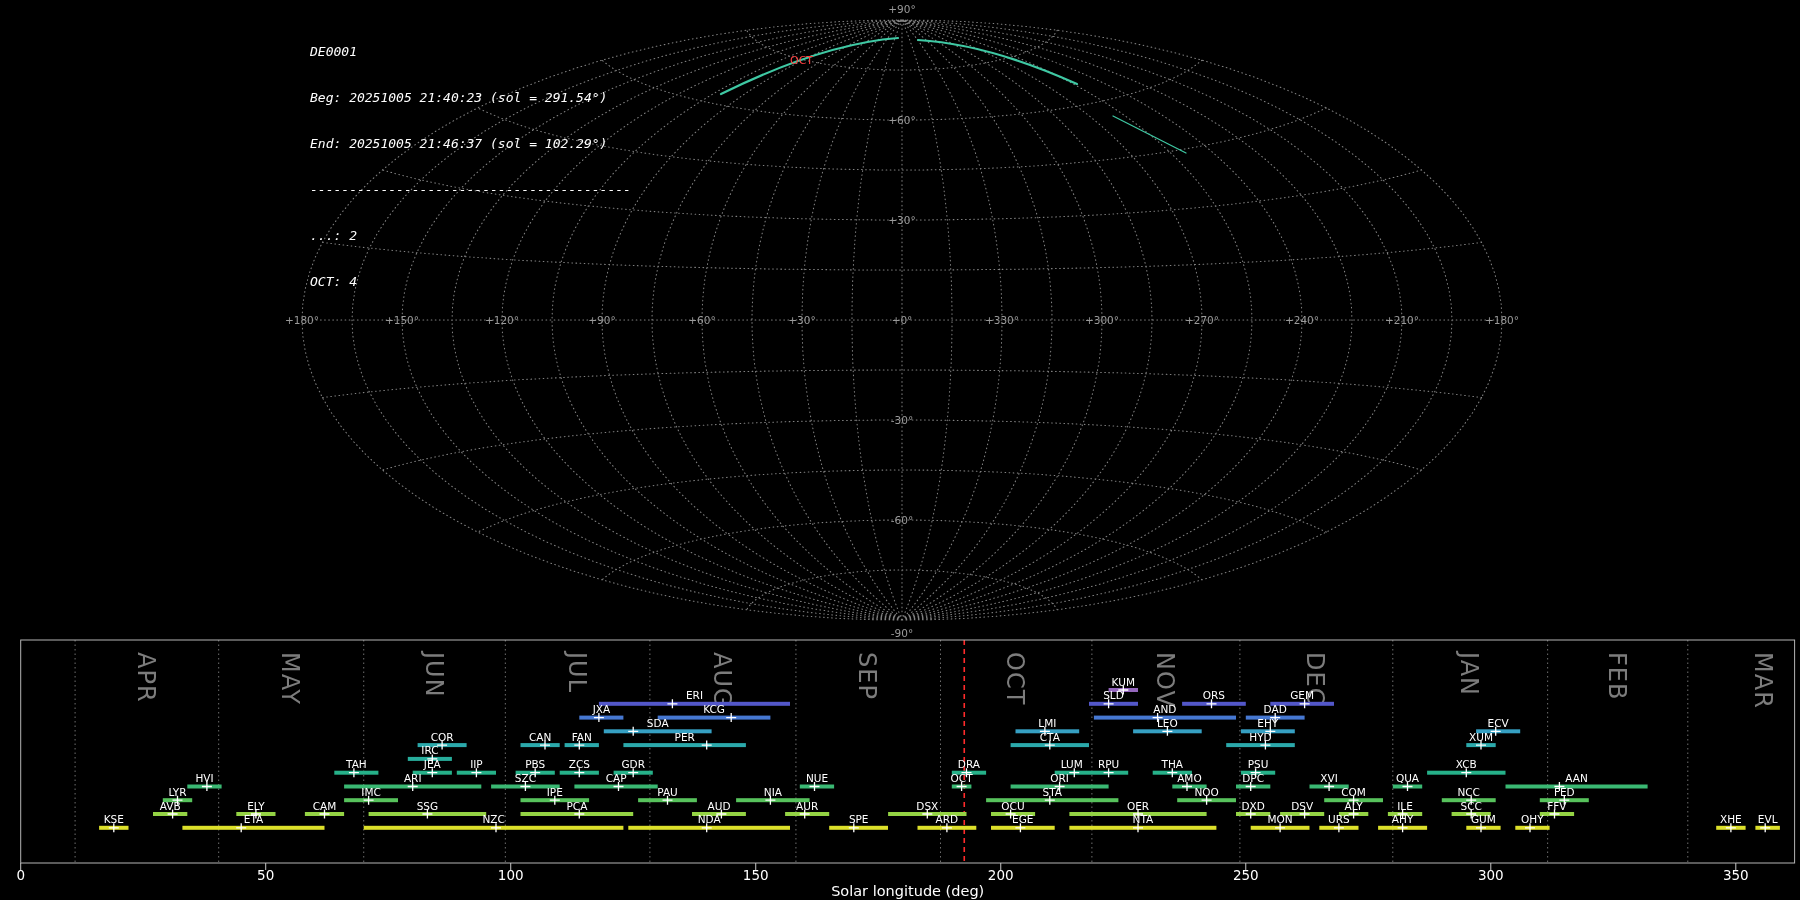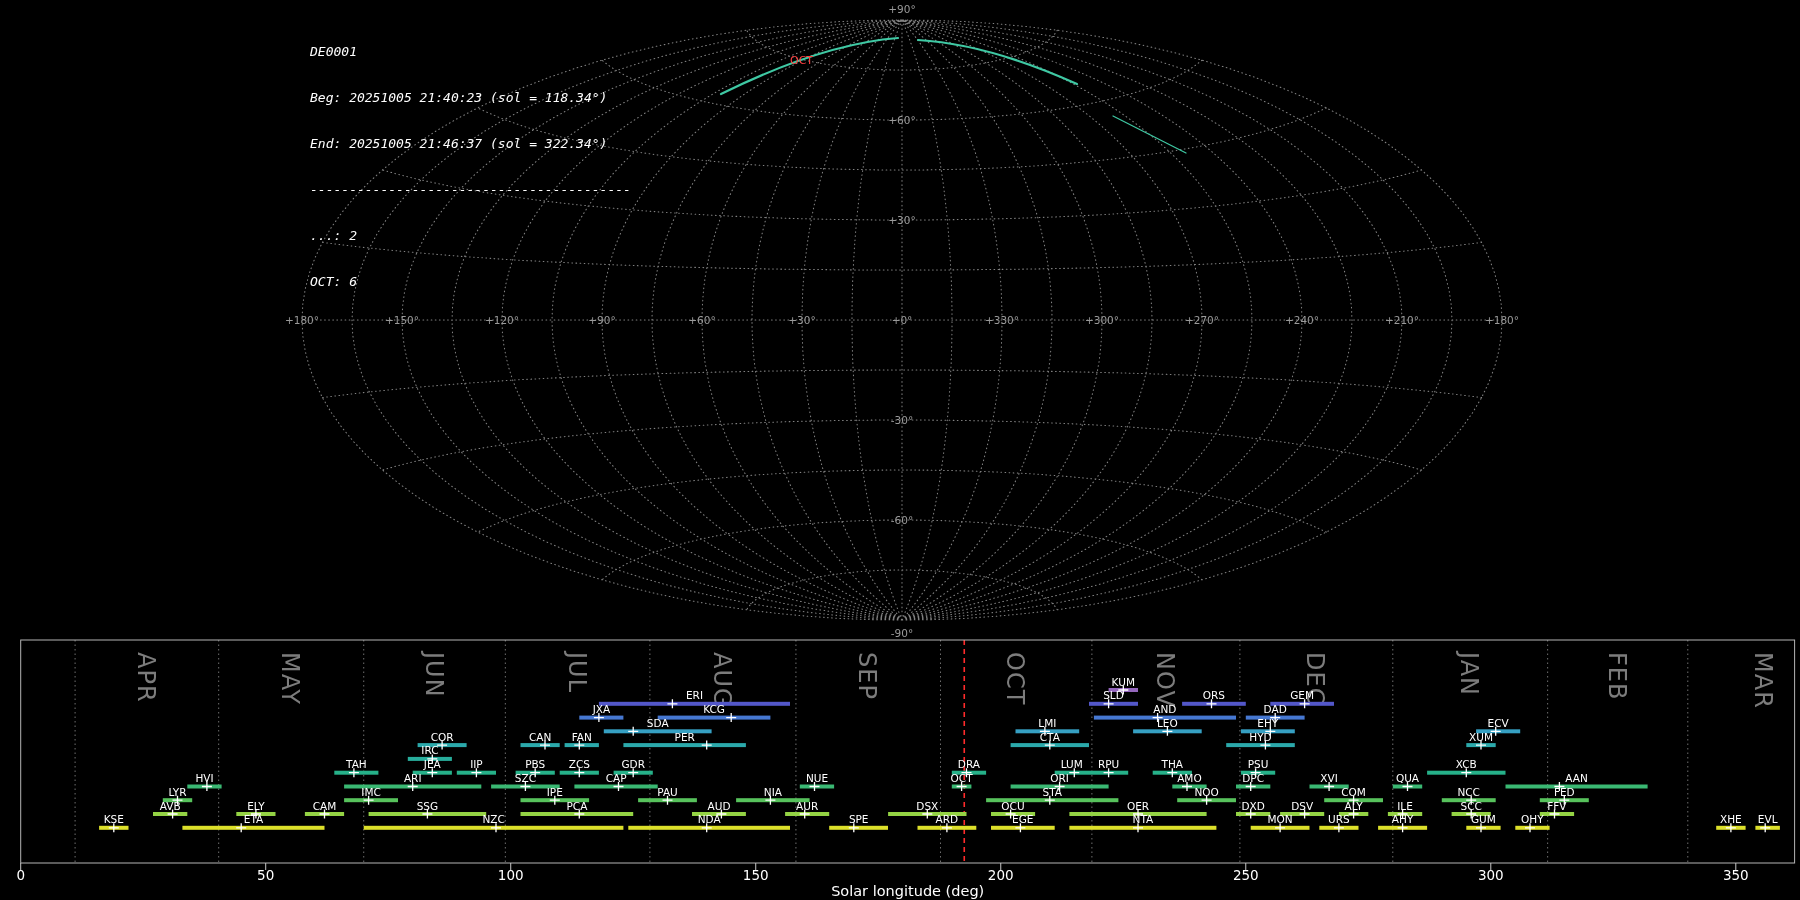--- a/index.html
+++ b/index.html
@@ -343,19 +343,19 @@
         <text x="1245.7749999999999" y="880" text-anchor="middle" font-size="13.5" fill="#fff">250</text>
         <line x1="1490.79" y1="863" x2="1490.79" y2="870" stroke="#c8c8c8" stroke-width="1"></line>
         <text x="1490.79" y="880" text-anchor="middle" font-size="13.5" fill="#fff">300</text>
         <line x1="1735.8049999999998" y1="863" x2="1735.8049999999998" y2="870" stroke="#c8c8c8" stroke-width="1"></line>
         <text x="1735.8049999999998" y="880" text-anchor="middle" font-size="13.5" fill="#fff">350</text>
         <text x="907.7" y="896" text-anchor="middle" font-size="14.5" fill="#fff">Solar longitude (deg)</text>
       </g>
     </svg>
   <div class="obs-info">
     <div>DE0001</div>
-    <div>Beg: 20251005 21:40:23 (sol = 118.34°)</div>
-    <div>End: 20251005 21:46:37 (sol = 322.34°)</div>
+    <div>Beg: 20251005 21:40:23 (sol = 291.54°)</div>
+    <div>End: 20251005 21:46:37 (sol = 102.29°)</div>
     <div>-----------------------------------------</div>
     <div>...: 2</div>
-    <div>OCT: 6</div>
+    <div>OCT: 4</div>
   </div>
 </div>
 
 </body></html>

